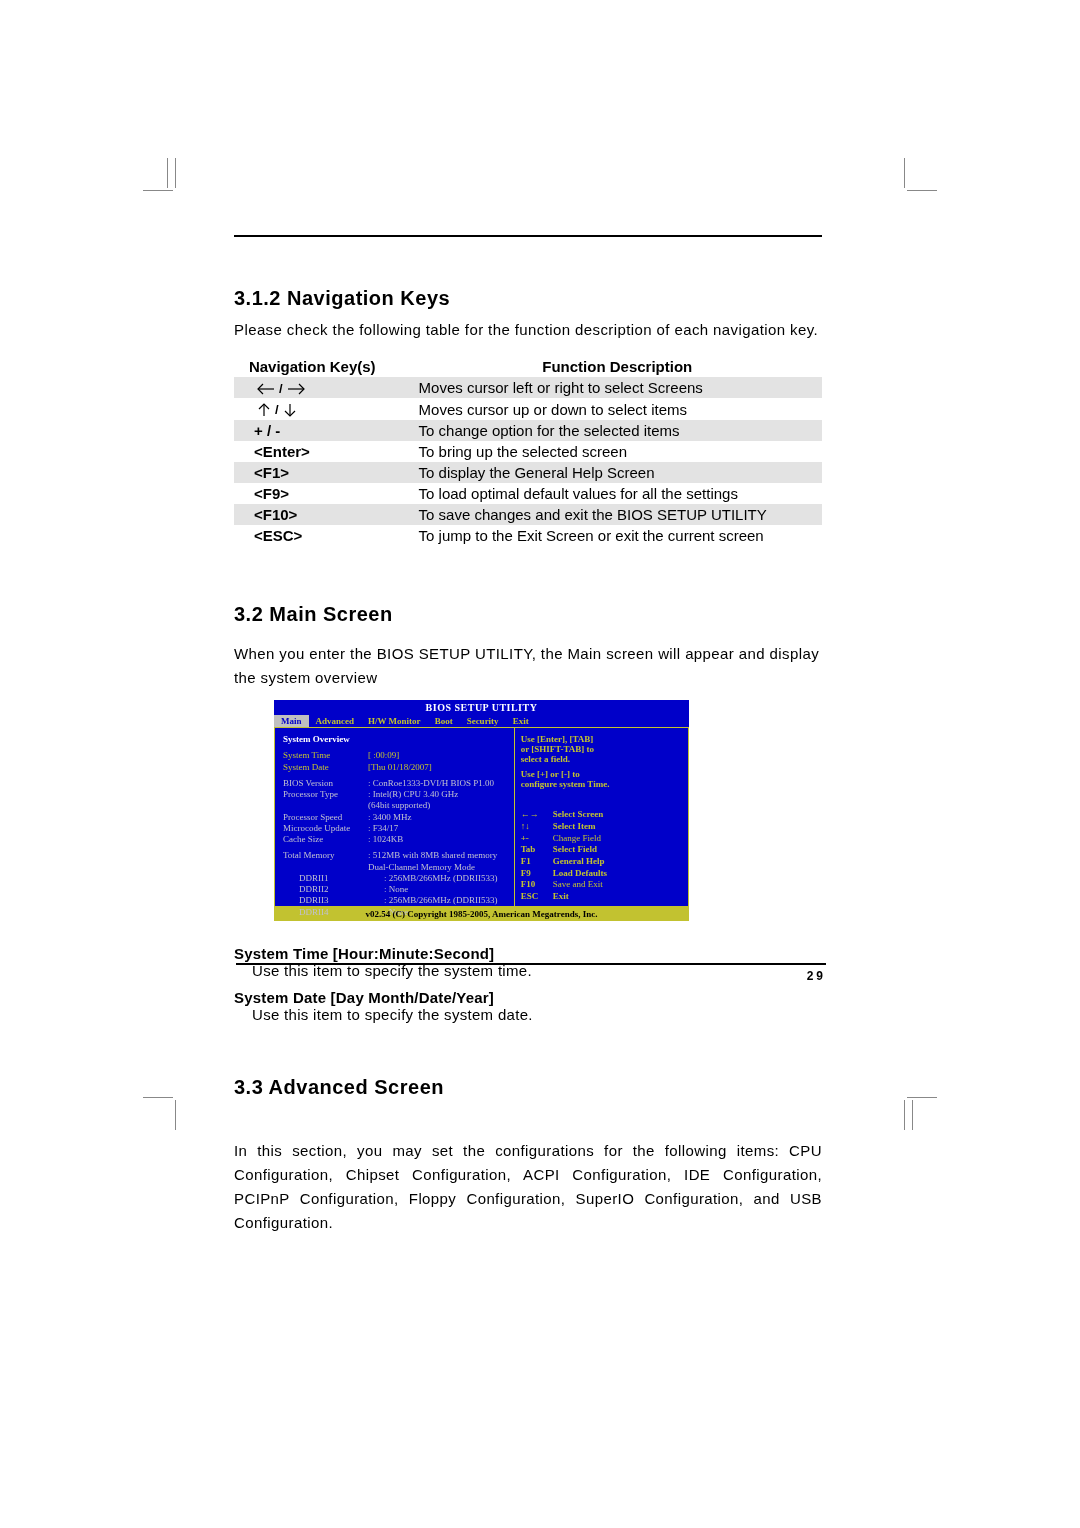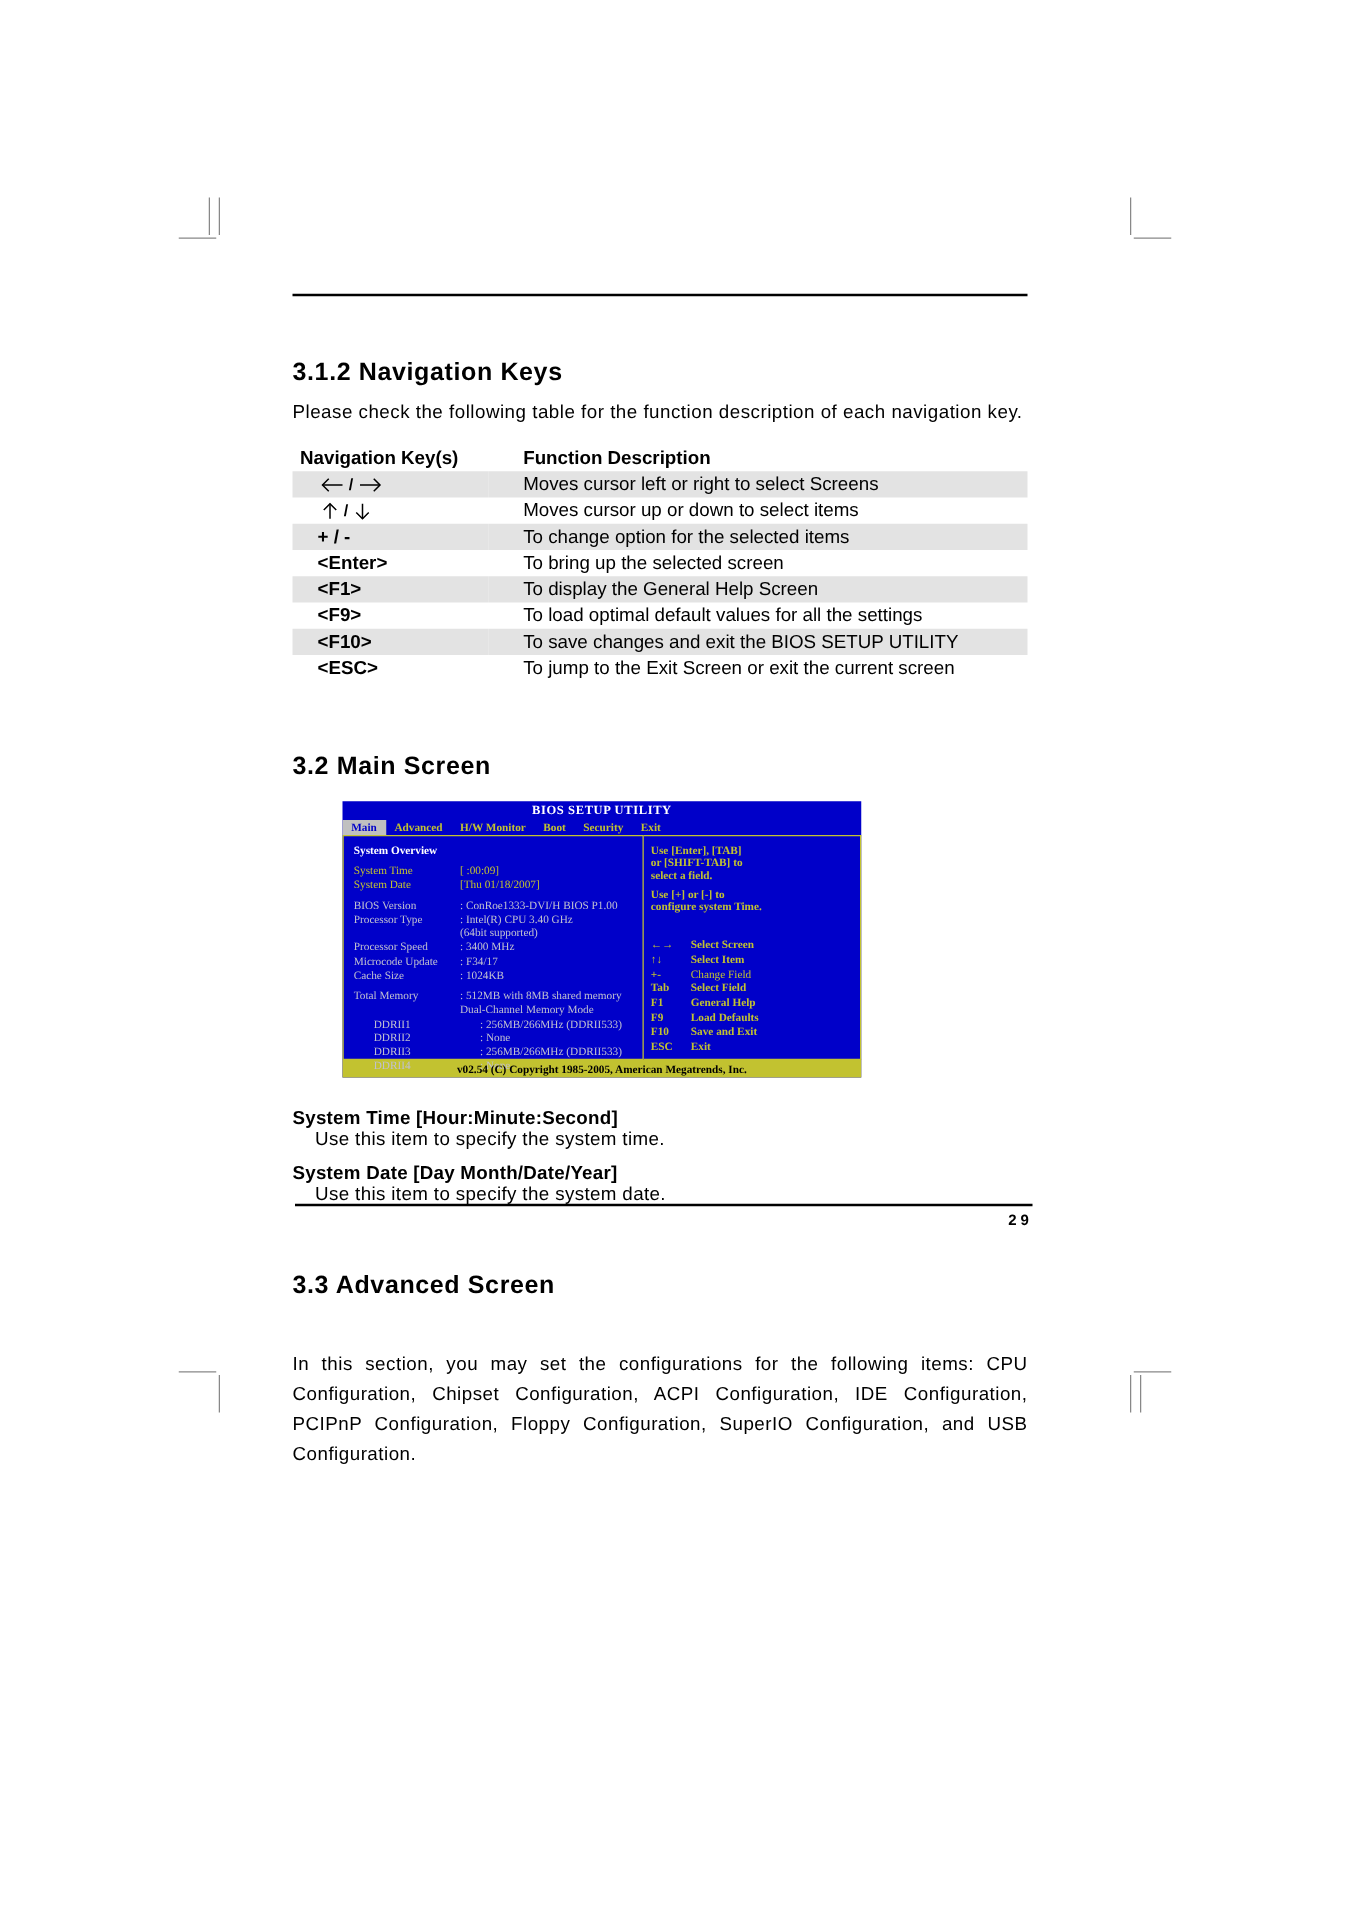--- a/index.html
+++ b/index.html
@@ -14,21 +14,21 @@
 .cropmark.bl-v { bottom:158px; left:175px; width:0; height:30px; border-left:1px solid #888; }
 .cropmark.br-h { bottom:190px; right:143px; width:30px; height:0; border-top:1px solid #888; }
 .cropmark.br-v { bottom:158px; right:175px; width:0; height:30px; border-left:1px solid #888; }
 .cropmark.br2-v { bottom:158px; right:167px; width:0; height:30px; border-left:1px solid #888; }
 .content { position:absolute; top:235px; left:234px; right:258px; bottom:0;}
 .rule { height:0; border-top:2px solid #000; margin-bottom:50px; }
 h2.section { font-family:'Arial Black',Arial,sans-serif; font-weight:900; font-size:20px; letter-spacing:0.5px; margin:0 0 8px 0; }
 h2.sub { font-family:'Arial Black',Arial,sans-serif; font-weight:900; font-size:20px; letter-spacing:0.5px; }
 .body { font-size:15px; line-height:1.6; letter-spacing:0.4px; margin:0 0 14px 0;}
 table.nav { border-collapse:collapse; width:100%; font-size:15px; }
-table.nav th { text-align:left; font-weight:bold; padding:2px 6px;}
+table.nav th { text-align:center; font-weight:bold; padding:2px 6px;}
 table.nav td.k { font-weight:bold; padding:2px 6px 2px 20px; white-space:nowrap; }
 table.nav td.d { padding:2px 6px 2px 28px; }
 table.nav tr.shade { background:#e3e3e3; }
 .arrow-icon svg { vertical-align:middle; }
 .bold { font-weight:bold; font-size:15px; letter-spacing:0.2px;}
 .indent { margin-left:18px; font-size:15px; letter-spacing:0.3px; margin-bottom:10px;}
 .footer { position:absolute; right:254px; bottom:305px; width:590px; }
 .footer-line { border-top:2px solid #000; padding-top:4px; text-align:right; font-weight:bold; font-size:12px; letter-spacing:3px;}
 .bios { width:415px; margin:10px 0 10px 40px; background:#0000c9; color:#fff; font-family:"Times New Roman",serif; font-size:9px; }
 .bios-title { text-align:center; font-weight:bold; padding:2px 0; letter-spacing:0.5px; font-size:10px;}
@@ -130,20 +130,21 @@
           <tr>
             <td class="k">&lt;ESC&gt;</td>
             <td class="d">To jump to the Exit Screen or exit the current screen</td>
           </tr>
         </tbody>
     </table>
 
     <div class="gap"></div>
 
     <h2 class="sub">3.2  Main Screen</h2>
+    <p class="body" style="margin-bottom:6px;">When you enter the BIOS SETUP UTILITY, the Main screen will appear and display the system overview</p>
 
     <div class="bios">
       <div class="bios-title">BIOS SETUP UTILITY</div>
       <div class="bios-tabs" id="bios-tabs">
           <div class="active">Main</div>
           <div>Advanced</div>
           <div>H/W Monitor</div>
           <div>Boot</div>
           <div>Security</div>
           <div>Exit</div>
@@ -242,21 +243,21 @@
               <div class="help-row">
                 <div class="hk" style="font-weight: bold;">F1</div>
                 <div style="font-weight: bold;">General Help</div>
               </div>
               <div class="help-row">
                 <div class="hk" style="font-weight: bold;">F9</div>
                 <div style="font-weight: bold;">Load Defaults</div>
               </div>
               <div class="help-row">
                 <div class="hk" style="font-weight: bold;">F10</div>
-                <div style="font-weight: bold;">Save and Exit</div>
+                <div style="font-weight: normal;">Save and Exit</div>
               </div>
               <div class="help-row">
                 <div class="hk" style="font-weight: bold;">ESC</div>
                 <div style="font-weight: bold;">Exit</div>
               </div>
             </div>
         </div>
       </div>
       <div class="bios-copy">v02.54 (C) Copyright 1985-2005, American Megatrends, Inc.</div>
     </div>

